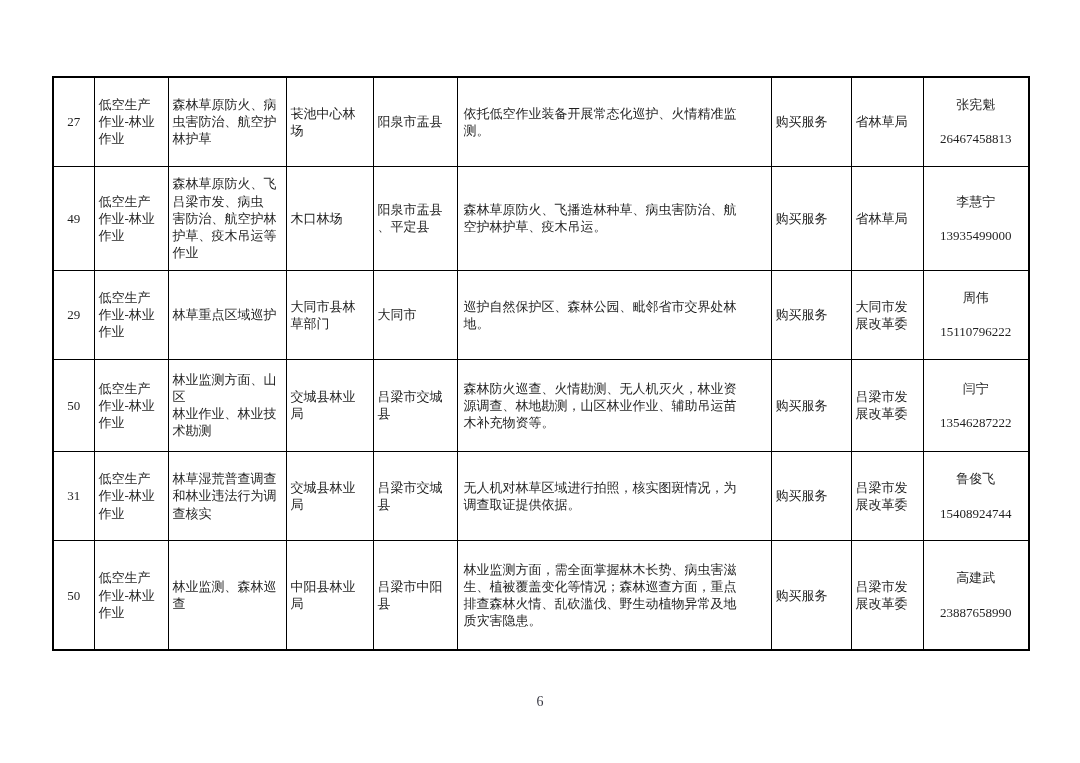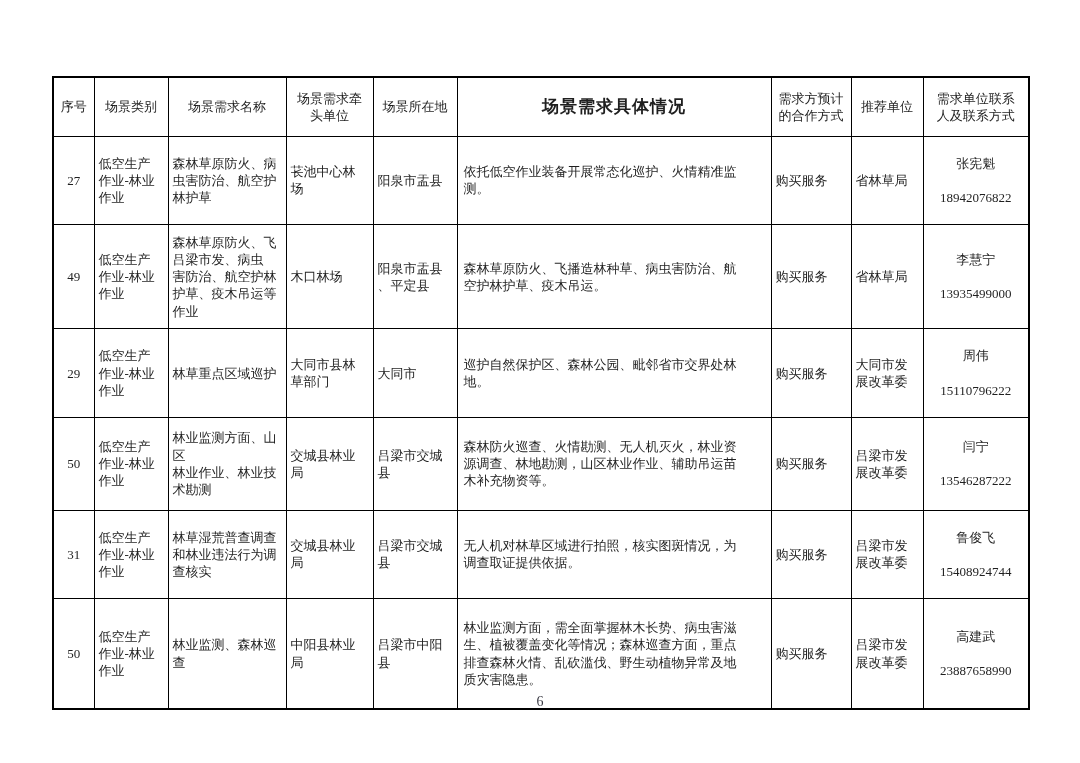--- a/index.html
+++ b/index.html
@@ -59,53 +59,39 @@
         <col style="width:118px">
       <col style="width:87px">
         <col style="width:84px">
         <col style="width:314px">
       <col style="width:80px">
         <col style="width:72px">
         <col style="width:106px">
     </colgroup>
 
     <tbody>
-        <tr style="height:59px">
-      <th>序号</th>
-      <th>场景类别</th>
-      <th>场景需求名称</th>
-      <th>场景需求牵
-头单位</th>
-      <th>场景所在地</th>
-      <th class="details-h">场景需求具体情况</th>
-      <th>需求方预计
-的合作方式</th>
-      <th>推荐单位</th>
-      <th>需求单位联系
-人及联系方式</th>
-    </tr>
 
     <tr style="height:77px">
       <td class="c-no">27</td>
       <td>低空生产
 作业-林业
 作业</td>
       <td>森林草原防火、病
 虫害防治、航空护
 林护草</td>
       <td>苌池中心林
 场</td>
       <td>阳泉市盂县</td>
       <td class="c-details">依托低空作业装备开展常态化巡护、火情精准监
 测。</td>
       <td>购买服务</td>
       <td>省林草局</td>
       <td class="c-contact">
         <div>张宪魁</div>
-        <div>18942076822</div>
+        <div>26467458813</div>
       </td>
     </tr>
 
     <tr style="height:104px">
       <td class="c-no">49</td>
       <td>低空生产
 作业-林业
 作业</td>
       <td>森林草原防火、飞
 吕梁市发、病虫

